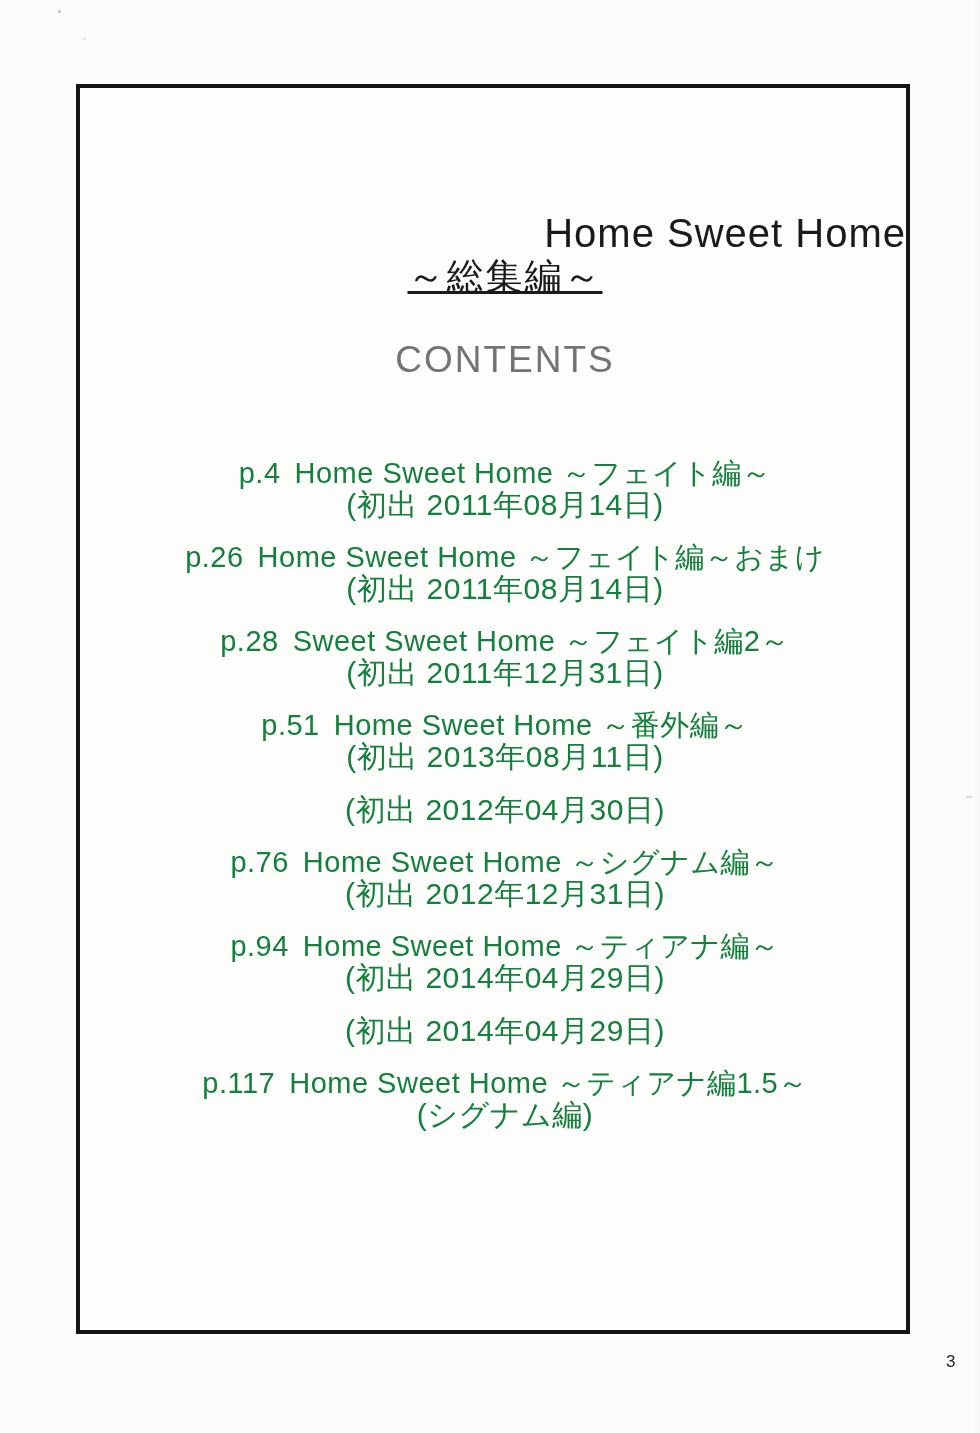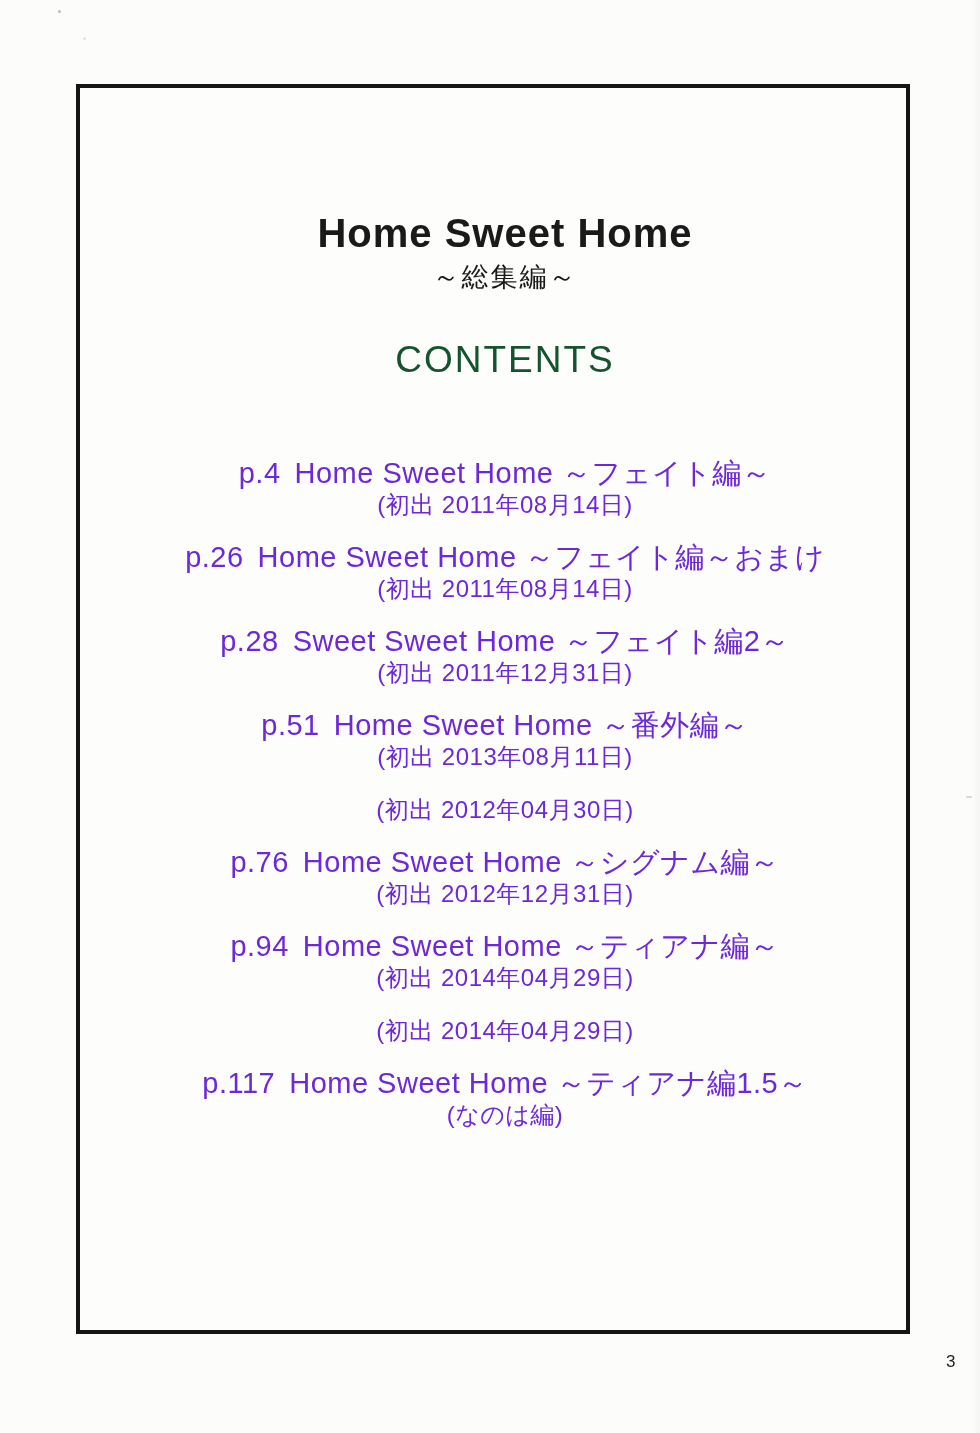--- a/index.html
+++ b/index.html
@@ -30,54 +30,56 @@
     height: 100%;
     padding-top: 122px;
     padding-left: 24px;
     box-sizing: border-box;
     text-align: center;
   }
   .book-title-line1 {
     font-size: 40px;
     line-height: 46px;
     letter-spacing: 1px;
-    font-weight: 700;
+    font-weight: 400;
     color: #1a1a1a;
+    text-align: right;
   }
   .book-title-line2 {
-    font-size: 27px;
+    font-size: 37px;
     line-height: 42px;
     letter-spacing: 2px;
     color: #1a1a1a;
+    text-decoration: underline;
   }
   .contents-heading {
     margin-top: 42px;
     font-size: 37px;
     line-height: 40px;
     letter-spacing: 2px;
-    color: #14532d;
+    color: #737373;
   }
   .toc-list {
     margin-top: 78px;
   }
   .entry {
     margin-bottom: 22px;
-    color: #6d28d9;
+    color: #15803d;
   }
   .entry-line1 {
     font-size: 29px;
     line-height: 31px;
     letter-spacing: 0.5px;
     white-space: nowrap;
   }
   .entry-page {
     margin-right: 14px;
   }
   .entry-line2 {
-    font-size: 24px;
+    font-size: 30px;
     line-height: 31px;
     letter-spacing: 0.5px;
   }
   .folio {
     position: absolute;
     left: 946px;
     top: 1352px;
     font-size: 17px;
     color: #222;
   }
@@ -162,20 +164,20 @@
       </div>
 
       <div class="entry">
         <div class="entry-line2">(初出 2014年04月29日)</div>
       </div>
 
       <div class="entry">
         <div class="entry-line1">
           <span class="entry-page">p.117</span><span>Home Sweet Home ～ティアナ編1.5～</span>
         </div>
-        <div class="entry-line2">(なのは編)</div>
+        <div class="entry-line2">(シグナム編)</div>
       </div>
 
     </div>
   </div>
 </div>
 
 <div class="folio">3</div>
 
 </body></html>

